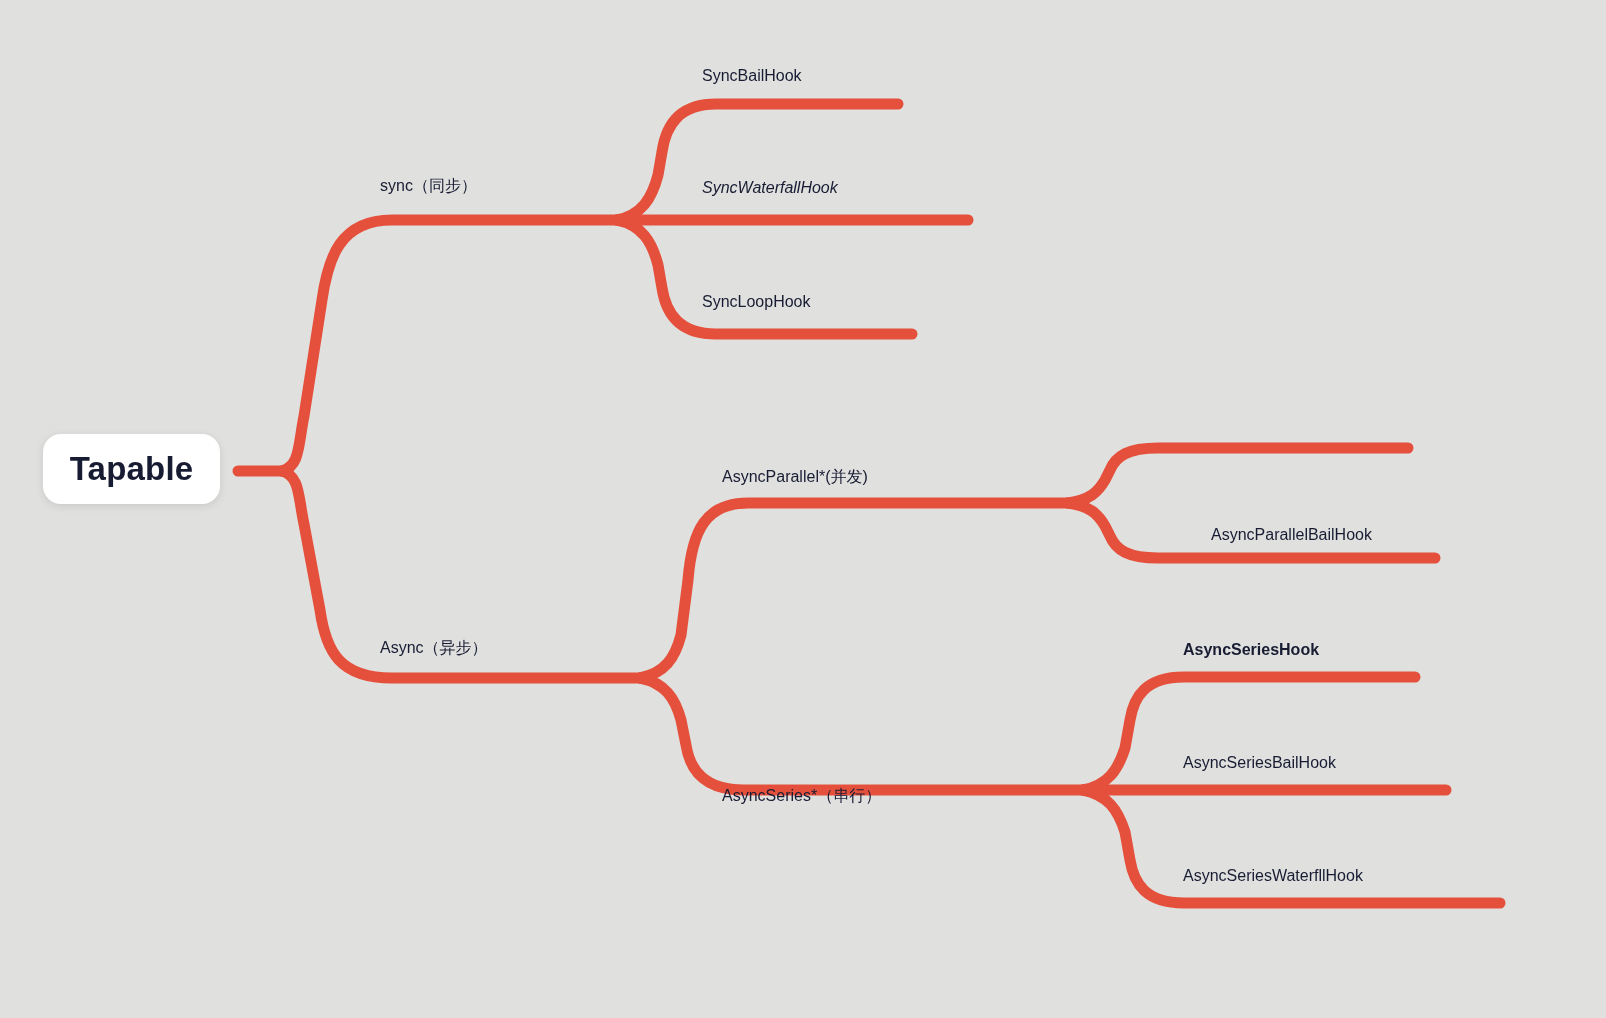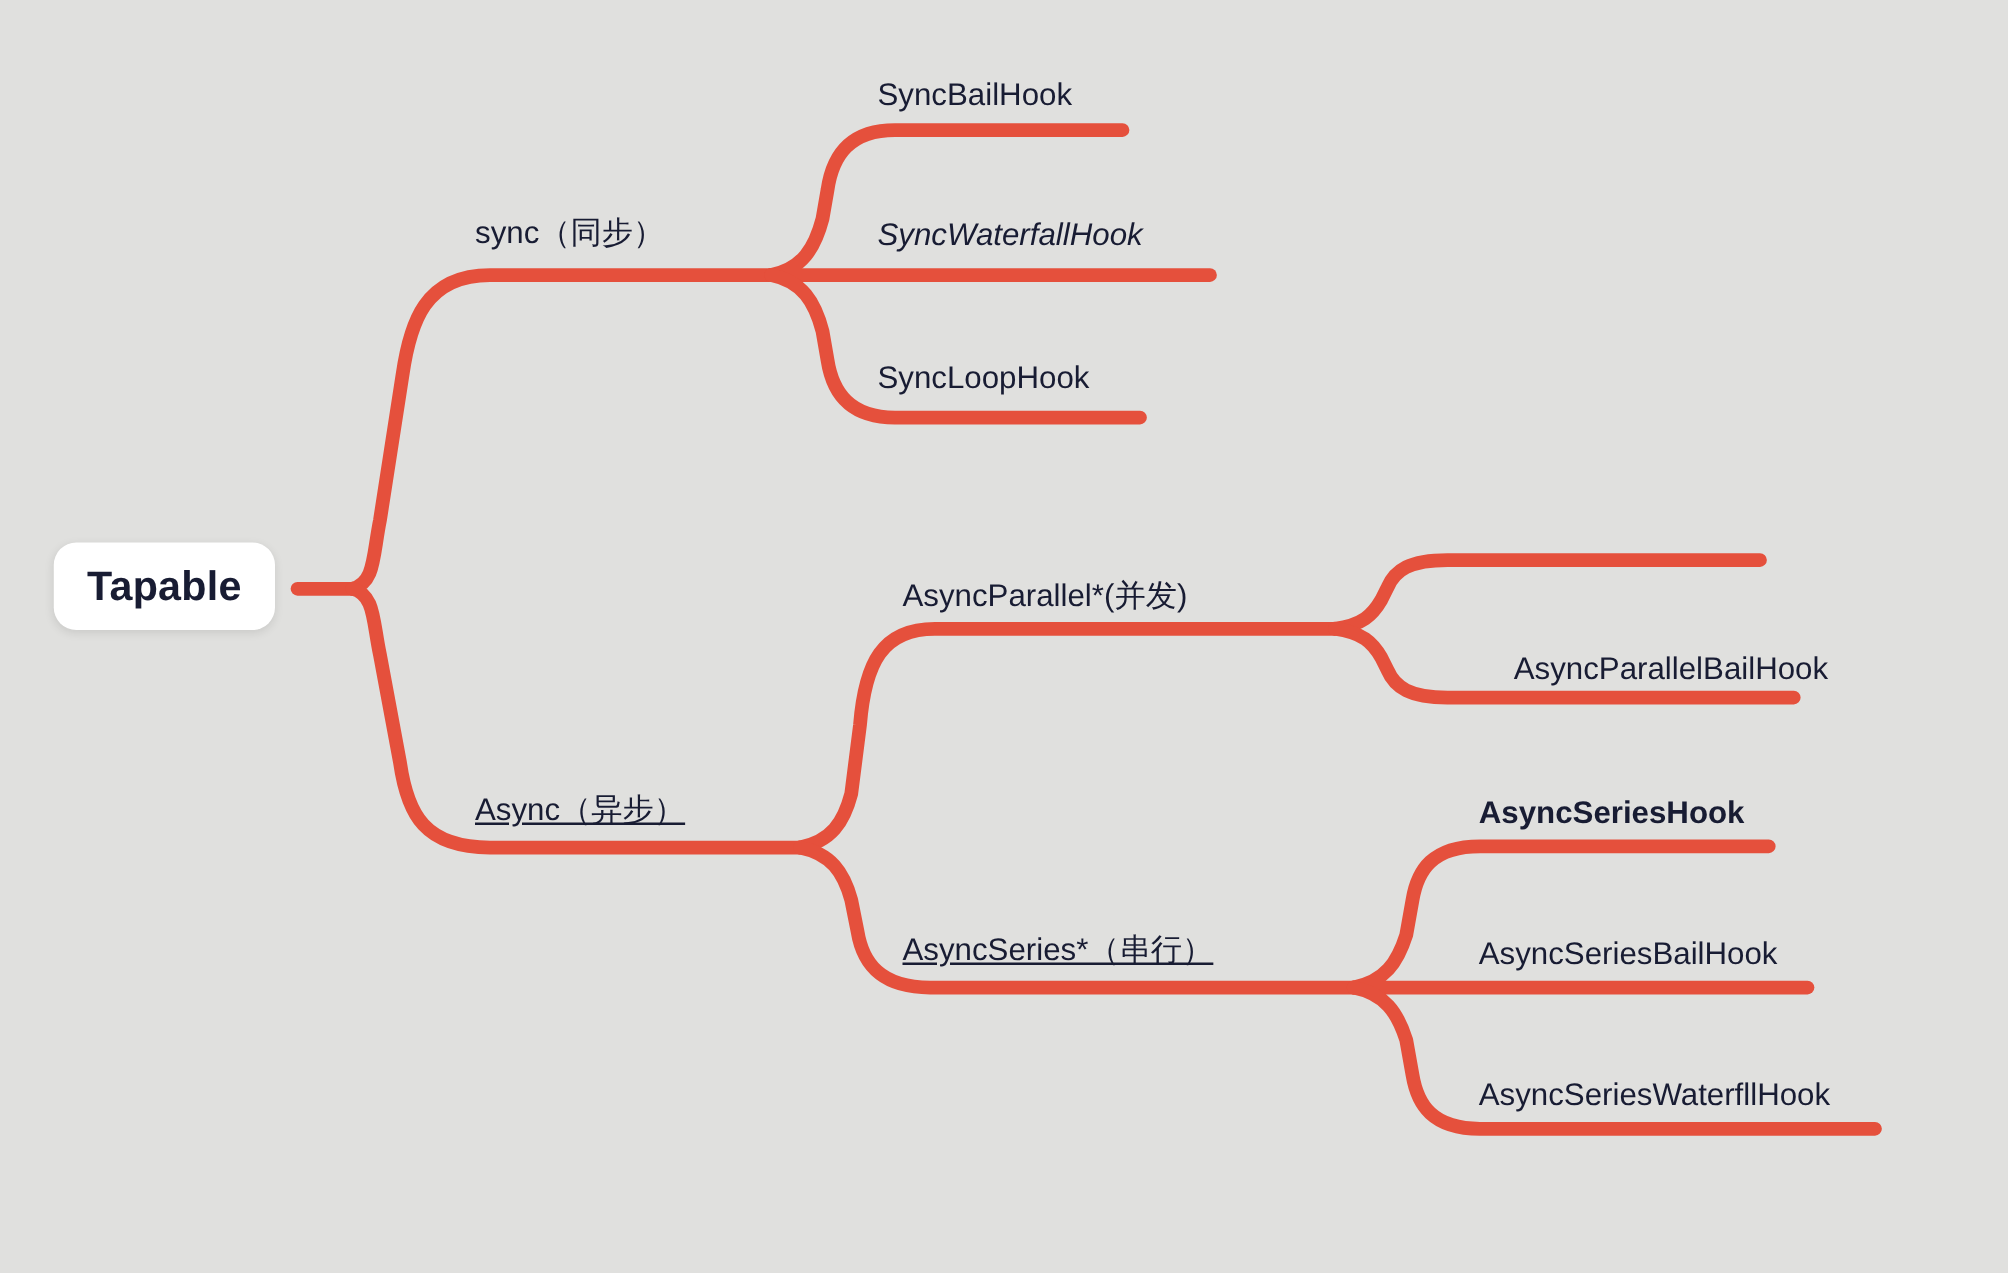--- a/index.html
+++ b/index.html
@@ -49,21 +49,21 @@
     align-items: center;
     justify-content: center;
     font-size: 33px;
     font-weight: 700;
     color: var(--text-primary);
     letter-spacing: 0.2px;
     cursor: default;
   }
   .node-label {
     position: absolute;
-    font-size: 25px;
+    font-size: 16px;
     font-weight: 500;
     color: var(--text-primary);
     line-height: 32px;
     white-space: nowrap;
     cursor: default;
   }
 </style>
 </head>
 <body>
 
@@ -94,28 +94,28 @@
     <path d="M 1083 790 C 1108 785, 1118 770, 1125 748 L 1130 720 C 1134 696, 1146 677, 1184 677 L 1415 677"></path>
 
     <path d="M 1083 790 L 1446 790"></path>
 
     <path d="M 1083 790 C 1108 795, 1118 810, 1125 832 L 1130 860 C 1134 884, 1146 903, 1184 903 L 1500 903"></path>
   </svg>
 
   <div class="root-node">Tapable</div>
 
   <div class="node-label" style="left:380px; top:170px;">sync（同步）</div>
-  <div class="node-label" style="left:380px; top:632px;text-decoration:underline;">Async（异步）</div>
+  <div class="node-label" style="left:380px; top:632px;">Async（异步）</div>
 
   <div class="node-label" style="left:702px; top:60px;">SyncBailHook</div>
   <div class="node-label" style="left:702px; top:172px;font-style:italic;">SyncWaterfallHook</div>
   <div class="node-label" style="left:702px; top:286px;">SyncLoopHook</div>
 
   <div class="node-label" style="left:722px; top:461px;">AsyncParallel*(并发)</div>
-  <div class="node-label" style="left:722px; top:744px;text-decoration:underline;">AsyncSeries*（串行）</div>
+  <div class="node-label" style="left:722px; top:780px;">AsyncSeries*（串行）</div>
 
   <div class="node-label" style="left:1211px; top:519px;">AsyncParallelBailHook</div>
 
   <div class="node-label" style="left:1183px; top:634px;font-weight:bold;">AsyncSeriesHook</div>
   <div class="node-label" style="left:1183px; top:747px;text-align:right;">AsyncSeriesBailHook</div>
   <div class="node-label" style="left:1183px; top:860px;">AsyncSeriesWaterfllHook</div>
 
 </div>
 
 </body></html>

